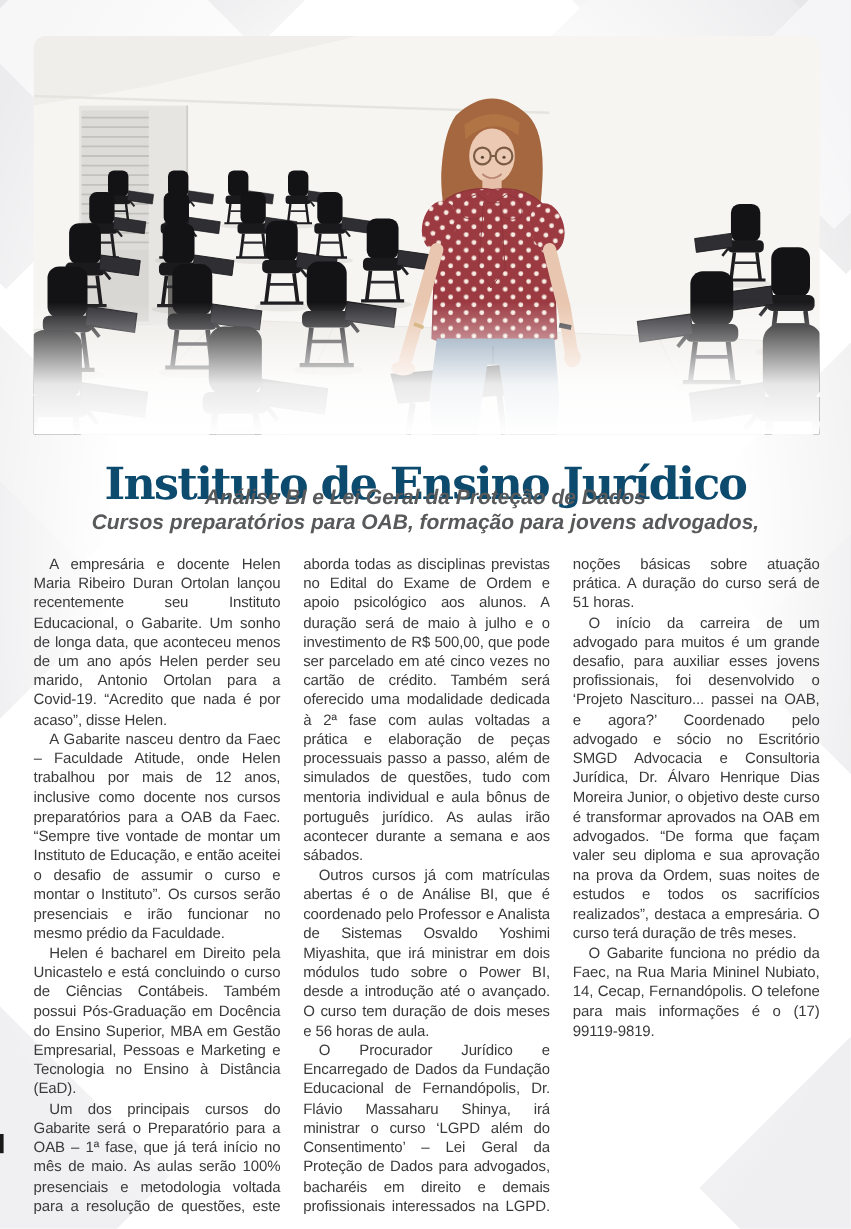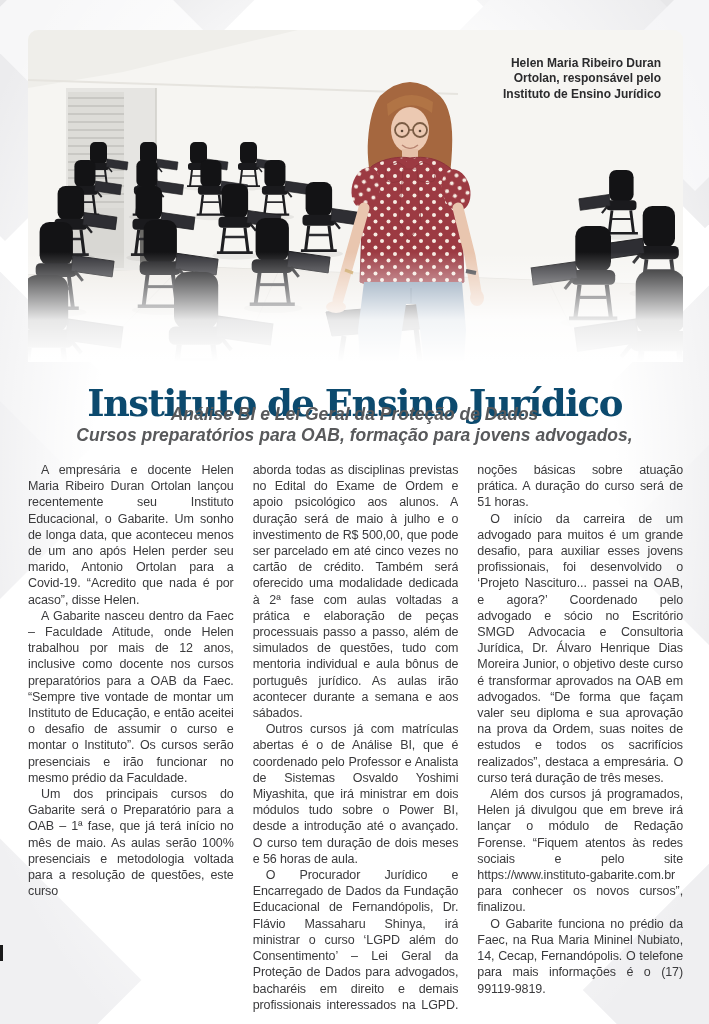--- a/index.html
+++ b/index.html
@@ -173,42 +173,41 @@
         <path d="M430,178 L442,226 L448,262" stroke="#e9c6af" stroke-width="11" fill="none" stroke-linecap="round"></path>
         <ellipse cx="449" cy="268" rx="7" ry="8" fill="#e9c6af"></ellipse>
         <path d="M438,241 l10,2" stroke="#3a3a3e" stroke-width="4"></path>
 
         <path d="M336,252 L434,252 L438,300 L436,332 L396,332 L392,300 L388,274 L378,274 L374,300 L370,332 L332,332 L330,300 Z" fill="#7e96ae"></path>
         <path d="M383,258 V 273" stroke="#6a8098" stroke-width="1.5"></path>
       </g>
     </svg>
 
     <div class="photo-fade"></div>
-    <div class="caption">Helen Maria Ribeiro Duran Ortolan, responsável pelo Instituto de Ensino Jurídico</div>
   </div>
 
   <h1 class="title">Instituto de Ensino Jurídico</h1>
   <div class="subtitle">
     <div>Análise BI e Lei Geral da Proteção de Dados</div>
     <div>Cursos preparatórios para OAB, formação para jovens advogados,</div>
   </div>
 
   <div class="columns">
     <div class="col">
       <p class="ind">A empresária e docente Helen Maria Ribeiro Duran Ortolan lançou recentemente seu Instituto Educacional, o Gabarite. Um sonho de longa data, que aconteceu menos de um ano após Helen perder seu marido, Antonio Ortolan para a Covid-19. “Acredito que nada é por acaso”, disse Helen.</p>
       <p class="ind">A Gabarite nasceu dentro da Faec – Faculdade Atitude, onde Helen trabalhou por mais de 12 anos, inclusive como docente nos cursos preparatórios para a OAB da Faec. “Sempre tive vontade de montar um Instituto de Educação, e então aceitei o desafio de assumir o curso e montar o Instituto”. Os cursos serão presenciais e irão funcionar no mesmo prédio da Faculdade.</p>
+      <p class="ind">Helen é bacharel em Direito pela Unicastelo e está concluindo o curso de Ciências Contábeis. Também possui Pós-Graduação em Docência do Ensino Superior, MBA em Gestão Empresarial, Pessoas e Marketing e Tecnologia no Ensino à Distância (EaD).</p>
       <p class="ind">Um dos principais cursos do Gabarite será o Preparatório para a OAB – 1ª fase, que já terá início no mês de maio. As aulas serão 100% presenciais e metodologia voltada para a resolução de questões, este curso</p>
     </div>
     <div class="col">
       <p>aborda todas as disciplinas previstas no Edital do Exame de Ordem e apoio psicológico aos alunos. A duração será de maio à julho e o investimento de R$ 500,00, que pode ser parcelado em até cinco vezes no cartão de crédito. Também será oferecido uma modalidade dedicada à 2ª fase com aulas voltadas a prática e elaboração de peças processuais passo a passo, além de simulados de questões, tudo com mentoria individual e aula bônus de português jurídico. As aulas irão acontecer durante a semana e aos sábados.</p>
       <p class="ind">Outros cursos já com matrículas abertas é o de Análise BI, que é coordenado pelo Professor e Analista de Sistemas Osvaldo Yoshimi Miyashita, que irá ministrar em dois módulos tudo sobre o Power BI, desde a introdução até o avançado. O curso tem duração de dois meses e 56 horas de aula.</p>
       <p class="ind">O Procurador Jurídico e Encarregado de Dados da Fundação Educacional de Fernandópolis, Dr. Flávio Massaharu Shinya, irá ministrar o curso ‘LGPD além do Consentimento’ – Lei Geral da Proteção de Dados para advogados, bacharéis em direito e demais profissionais interessados na LGPD. Serão abordadas as principais atribuições e responsabilidades e</p>
     </div>
     <div class="col">
       <p>noções básicas sobre atuação prática. A duração do curso será de 51 horas.</p>
       <p class="ind">O início da carreira de um advogado para muitos é um grande desafio, para auxiliar esses jovens profissionais, foi desenvolvido o ‘Projeto Nascituro... passei na OAB, e agora?’ Coordenado pelo advogado e sócio no Escritório SMGD Advocacia e Consultoria Jurídica, Dr. Álvaro Henrique Dias Moreira Junior, o objetivo deste curso é transformar aprovados na OAB em advogados. “De forma que façam valer seu diploma e sua aprovação na prova da Ordem, suas noites de estudos e todos os sacrifícios realizados”, destaca a empresária. O curso terá duração de três meses.</p>
-      <p class="ind">Além dos cursos já programados, Helen já divulgou que em breve irá lançar o módulo de Redação Forense. “Fiquem atentos às redes sociais e pelo site https://www.instituto-gabarite.com.br para conhecer os novos cursos”, finalizou.</p>
       <p class="ind">O Gabarite funciona no prédio da Faec, na Rua Maria Mininel Nubiato, 14, Cecap, Fernandópolis. O telefone para mais informações é o (17) 99119-9819.</p>
     </div>
   </div>
 
   <div class="crop-mark"></div>
 </div>
 
 </body></html>

